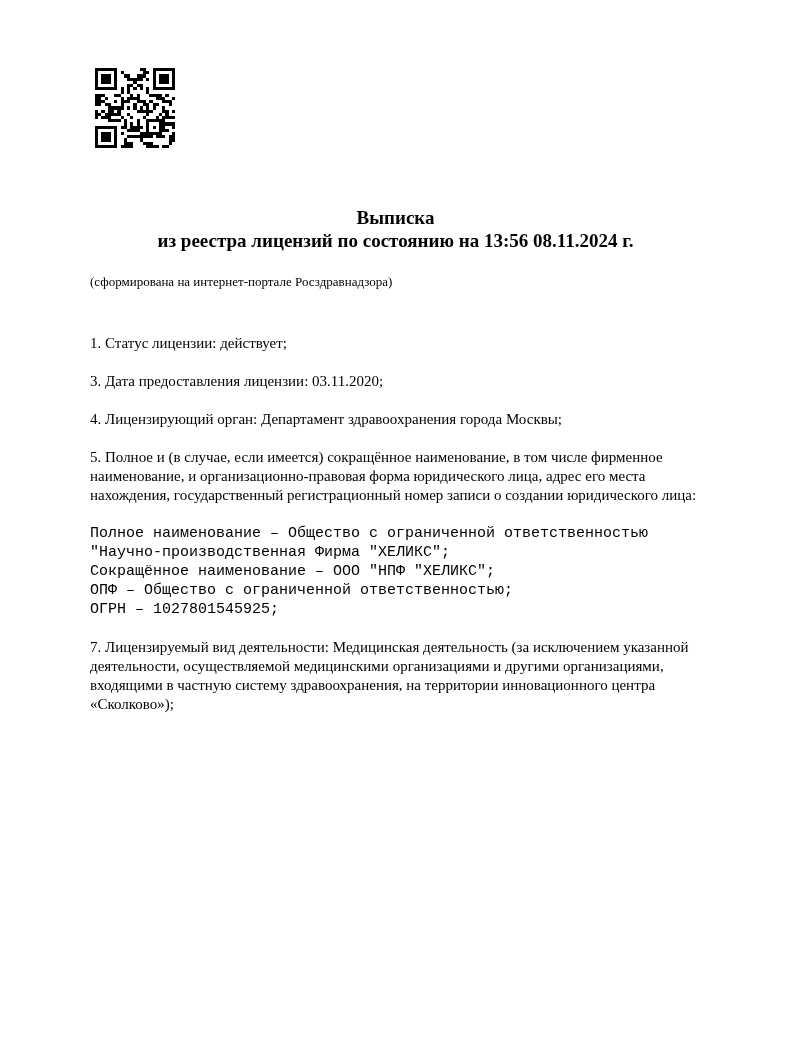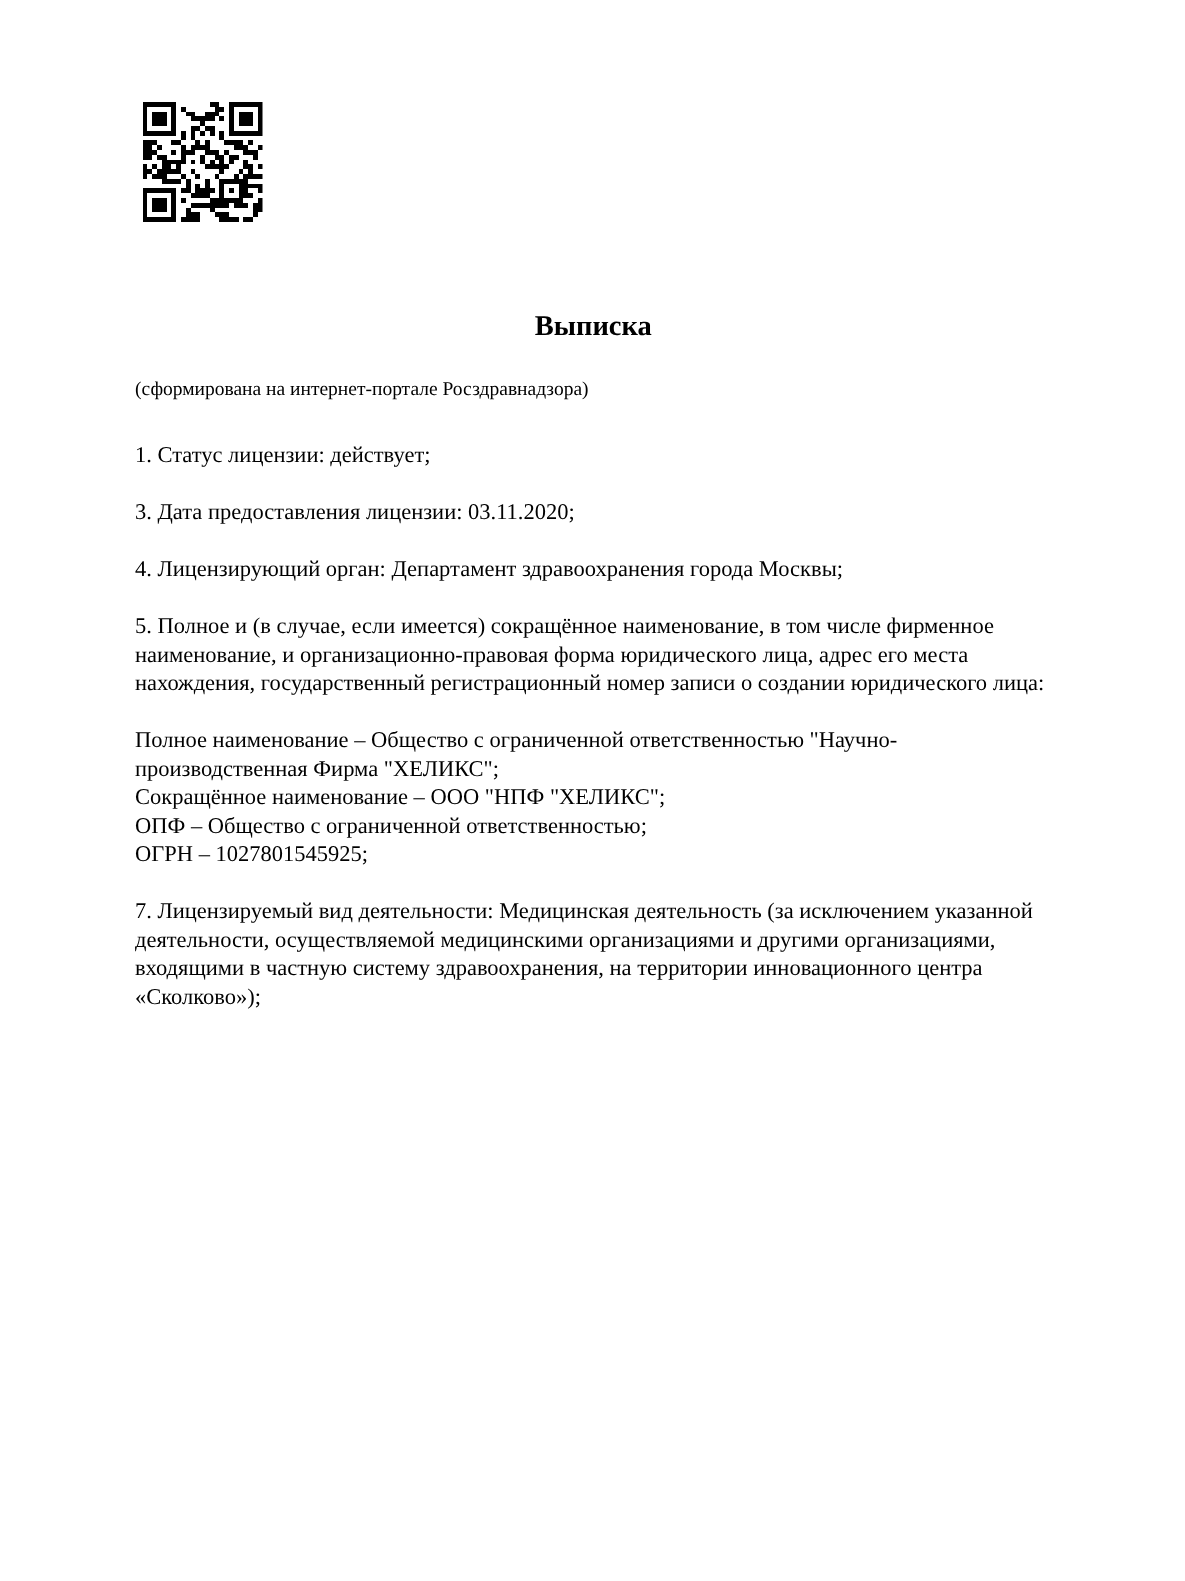--- a/index.html
+++ b/index.html
@@ -40,47 +40,49 @@
     font-size: 19px;
     line-height: 23px;
   }
   .subtitle {
     margin-top: 22px;
     text-align: left;
     font-size: 13px;
     line-height: 16px;
   }
   .content {
-    margin-top: 28px;
+    margin-top: 44px;
     font-size: 15px;
     line-height: 19px;
   }
   .content p {
     margin: 0 0 19px 0;
   }
   .org-block {
     margin: 0 0 19px 0;
   }
   .org-block p {
     margin: 0;
+    font-family: Liberation Mono, monospace;
   }
 </style>
 </head>
 <body>
 
 <div class="page">
 
   <div class="qr">
     <svg id="qr-svg" viewBox="0 0 25 25" xmlns="http://www.w3.org/2000/svg" aria-hidden="true">
         <path d="M0 0h1v1h-1zM1 0h1v1h-1zM2 0h1v1h-1zM3 0h1v1h-1zM4 0h1v1h-1zM5 0h1v1h-1zM6 0h1v1h-1zM14 0h1v1h-1zM15 0h1v1h-1zM18 0h1v1h-1zM19 0h1v1h-1zM20 0h1v1h-1zM21 0h1v1h-1zM22 0h1v1h-1zM23 0h1v1h-1zM24 0h1v1h-1zM0 1h1v1h-1zM6 1h1v1h-1zM8 1h1v1h-1zM15 1h1v1h-1zM16 1h1v1h-1zM18 1h1v1h-1zM24 1h1v1h-1zM0 2h1v1h-1zM2 2h1v1h-1zM3 2h1v1h-1zM4 2h1v1h-1zM6 2h1v1h-1zM9 2h1v1h-1zM10 2h1v1h-1zM13 2h1v1h-1zM14 2h1v1h-1zM15 2h1v1h-1zM18 2h1v1h-1zM20 2h1v1h-1zM21 2h1v1h-1zM22 2h1v1h-1zM24 2h1v1h-1zM0 3h1v1h-1zM2 3h1v1h-1zM3 3h1v1h-1zM4 3h1v1h-1zM6 3h1v1h-1zM10 3h1v1h-1zM11 3h1v1h-1zM12 3h1v1h-1zM13 3h1v1h-1zM14 3h1v1h-1zM16 3h1v1h-1zM18 3h1v1h-1zM20 3h1v1h-1zM21 3h1v1h-1zM22 3h1v1h-1zM24 3h1v1h-1zM0 4h1v1h-1zM2 4h1v1h-1zM3 4h1v1h-1zM4 4h1v1h-1zM6 4h1v1h-1zM12 4h1v1h-1zM18 4h1v1h-1zM20 4h1v1h-1zM21 4h1v1h-1zM22 4h1v1h-1zM24 4h1v1h-1zM0 5h1v1h-1zM6 5h1v1h-1zM10 5h1v1h-1zM11 5h1v1h-1zM13 5h1v1h-1zM14 5h1v1h-1zM18 5h1v1h-1zM24 5h1v1h-1zM0 6h1v1h-1zM1 6h1v1h-1zM2 6h1v1h-1zM3 6h1v1h-1zM4 6h1v1h-1zM5 6h1v1h-1zM6 6h1v1h-1zM8 6h1v1h-1zM10 6h1v1h-1zM12 6h1v1h-1zM14 6h1v1h-1zM16 6h1v1h-1zM18 6h1v1h-1zM19 6h1v1h-1zM20 6h1v1h-1zM21 6h1v1h-1zM22 6h1v1h-1zM23 6h1v1h-1zM24 6h1v1h-1zM8 7h1v1h-1zM10 7h1v1h-1zM16 7h1v1h-1zM0 8h1v1h-1zM1 8h1v1h-1zM2 8h1v1h-1zM6 8h1v1h-1zM7 8h1v1h-1zM11 8h1v1h-1zM13 8h1v1h-1zM17 8h1v1h-1zM18 8h1v1h-1zM19 8h1v1h-1zM20 8h1v1h-1zM22 8h1v1h-1zM0 9h1v1h-1zM1 9h1v1h-1zM3 9h1v1h-1zM8 9h1v1h-1zM10 9h1v1h-1zM11 9h1v1h-1zM12 9h1v1h-1zM13 9h1v1h-1zM19 9h1v1h-1zM20 9h1v1h-1zM21 9h1v1h-1zM24 9h1v1h-1zM0 10h1v1h-1zM1 10h1v1h-1zM2 10h1v1h-1zM6 10h1v1h-1zM8 10h1v1h-1zM9 10h1v1h-1zM10 10h1v1h-1zM13 10h1v1h-1zM14 10h1v1h-1zM15 10h1v1h-1zM17 10h1v1h-1zM21 10h1v1h-1zM22 10h1v1h-1zM23 10h1v1h-1zM0 11h1v1h-1zM1 11h1v1h-1zM3 11h1v1h-1zM4 11h1v1h-1zM8 11h1v1h-1zM12 11h1v1h-1zM15 11h1v1h-1zM16 11h1v1h-1zM18 11h1v1h-1zM19 11h1v1h-1zM23 11h1v1h-1zM4 12h1v1h-1zM5 12h1v1h-1zM6 12h1v1h-1zM7 12h1v1h-1zM8 12h1v1h-1zM10 12h1v1h-1zM12 12h1v1h-1zM14 12h1v1h-1zM16 12h1v1h-1zM18 12h1v1h-1zM21 12h1v1h-1zM0 13h1v1h-1zM2 13h1v1h-1zM4 13h1v1h-1zM5 13h1v1h-1zM7 13h1v1h-1zM13 13h1v1h-1zM14 13h1v1h-1zM15 13h1v1h-1zM16 13h1v1h-1zM17 13h1v1h-1zM21 13h1v1h-1zM22 13h1v1h-1zM24 13h1v1h-1zM0 14h1v1h-1zM1 14h1v1h-1zM3 14h1v1h-1zM4 14h1v1h-1zM5 14h1v1h-1zM6 14h1v1h-1zM7 14h1v1h-1zM10 14h1v1h-1zM16 14h1v1h-1zM20 14h1v1h-1zM22 14h1v1h-1zM0 15h1v1h-1zM2 15h1v1h-1zM3 15h1v1h-1zM4 15h1v1h-1zM8 15h1v1h-1zM11 15h1v1h-1zM15 15h1v1h-1zM19 15h1v1h-1zM21 15h1v1h-1zM22 15h1v1h-1zM23 15h1v1h-1zM24 15h1v1h-1zM4 16h1v1h-1zM5 16h1v1h-1zM6 16h1v1h-1zM7 16h1v1h-1zM9 16h1v1h-1zM13 16h1v1h-1zM16 16h1v1h-1zM17 16h1v1h-1zM18 16h1v1h-1zM19 16h1v1h-1zM20 16h1v1h-1zM21 16h1v1h-1zM9 17h1v1h-1zM11 17h1v1h-1zM13 17h1v1h-1zM16 17h1v1h-1zM20 17h1v1h-1zM21 17h1v1h-1zM22 17h1v1h-1zM23 17h1v1h-1zM24 17h1v1h-1zM0 18h1v1h-1zM1 18h1v1h-1zM2 18h1v1h-1zM3 18h1v1h-1zM4 18h1v1h-1zM5 18h1v1h-1zM6 18h1v1h-1zM8 18h1v1h-1zM9 18h1v1h-1zM11 18h1v1h-1zM12 18h1v1h-1zM13 18h1v1h-1zM14 18h1v1h-1zM16 18h1v1h-1zM18 18h1v1h-1zM20 18h1v1h-1zM21 18h1v1h-1zM24 18h1v1h-1zM0 19h1v1h-1zM6 19h1v1h-1zM10 19h1v1h-1zM11 19h1v1h-1zM12 19h1v1h-1zM13 19h1v1h-1zM16 19h1v1h-1zM20 19h1v1h-1zM21 19h1v1h-1zM22 19h1v1h-1zM0 20h1v1h-1zM2 20h1v1h-1zM3 20h1v1h-1zM4 20h1v1h-1zM6 20h1v1h-1zM8 20h1v1h-1zM14 20h1v1h-1zM15 20h1v1h-1zM16 20h1v1h-1zM17 20h1v1h-1zM18 20h1v1h-1zM19 20h1v1h-1zM20 20h1v1h-1zM24 20h1v1h-1zM0 21h1v1h-1zM2 21h1v1h-1zM3 21h1v1h-1zM4 21h1v1h-1zM6 21h1v1h-1zM10 21h1v1h-1zM11 21h1v1h-1zM12 21h1v1h-1zM13 21h1v1h-1zM14 21h1v1h-1zM15 21h1v1h-1zM16 21h1v1h-1zM17 21h1v1h-1zM19 21h1v1h-1zM20 21h1v1h-1zM21 21h1v1h-1zM23 21h1v1h-1zM24 21h1v1h-1zM0 22h1v1h-1zM2 22h1v1h-1zM3 22h1v1h-1zM4 22h1v1h-1zM6 22h1v1h-1zM9 22h1v1h-1zM14 22h1v1h-1zM23 22h1v1h-1zM24 22h1v1h-1zM0 23h1v1h-1zM6 23h1v1h-1zM9 23h1v1h-1zM10 23h1v1h-1zM11 23h1v1h-1zM15 23h1v1h-1zM16 23h1v1h-1zM17 23h1v1h-1zM23 23h1v1h-1zM0 24h1v1h-1zM1 24h1v1h-1zM2 24h1v1h-1zM3 24h1v1h-1zM4 24h1v1h-1zM5 24h1v1h-1zM6 24h1v1h-1zM8 24h1v1h-1zM9 24h1v1h-1zM10 24h1v1h-1zM11 24h1v1h-1zM16 24h1v1h-1zM17 24h1v1h-1zM18 24h1v1h-1zM19 24h1v1h-1zM21 24h1v1h-1zM22 24h1v1h-1z" fill="#000"></path>
       </svg>
   </div>
 
   <div class="title">
     <div>Выписка</div>
+    <div>из реестра лицензий по состоянию на 13:56 08.11.2024 г.</div>
   </div>
 
   <div class="subtitle">(сформирована на интернет-портале Росздравнадзора)</div>
 
   <div class="content">
 
     <p>1. Статус лицензии: действует;</p>
 
 
     <p>3. Дата предоставления лицензии: 03.11.2020;</p>

